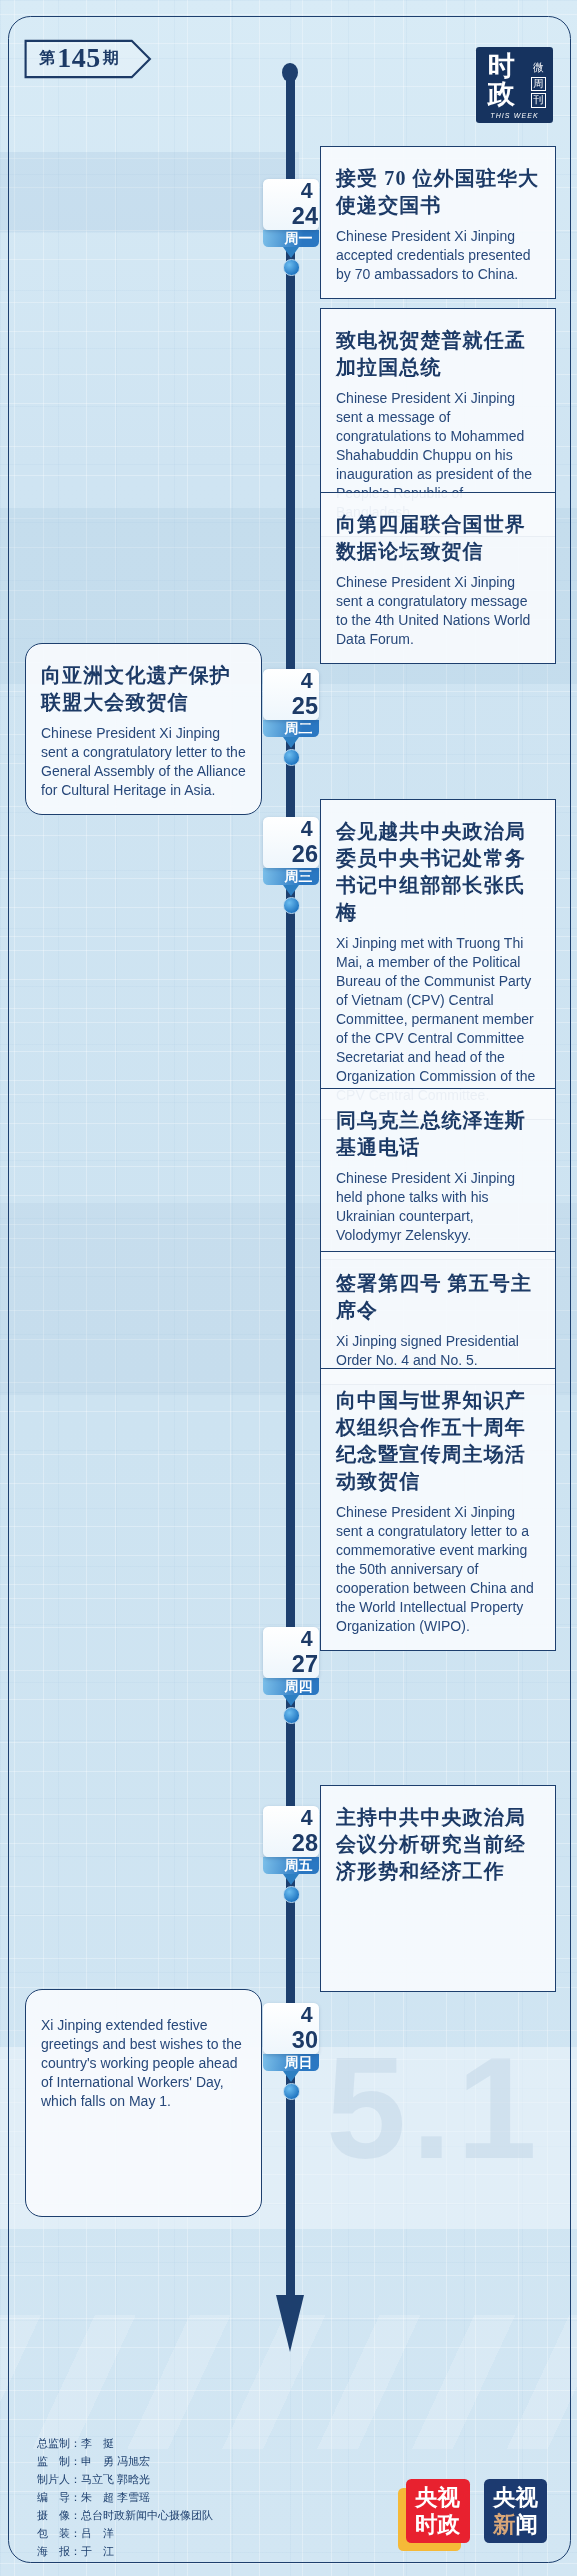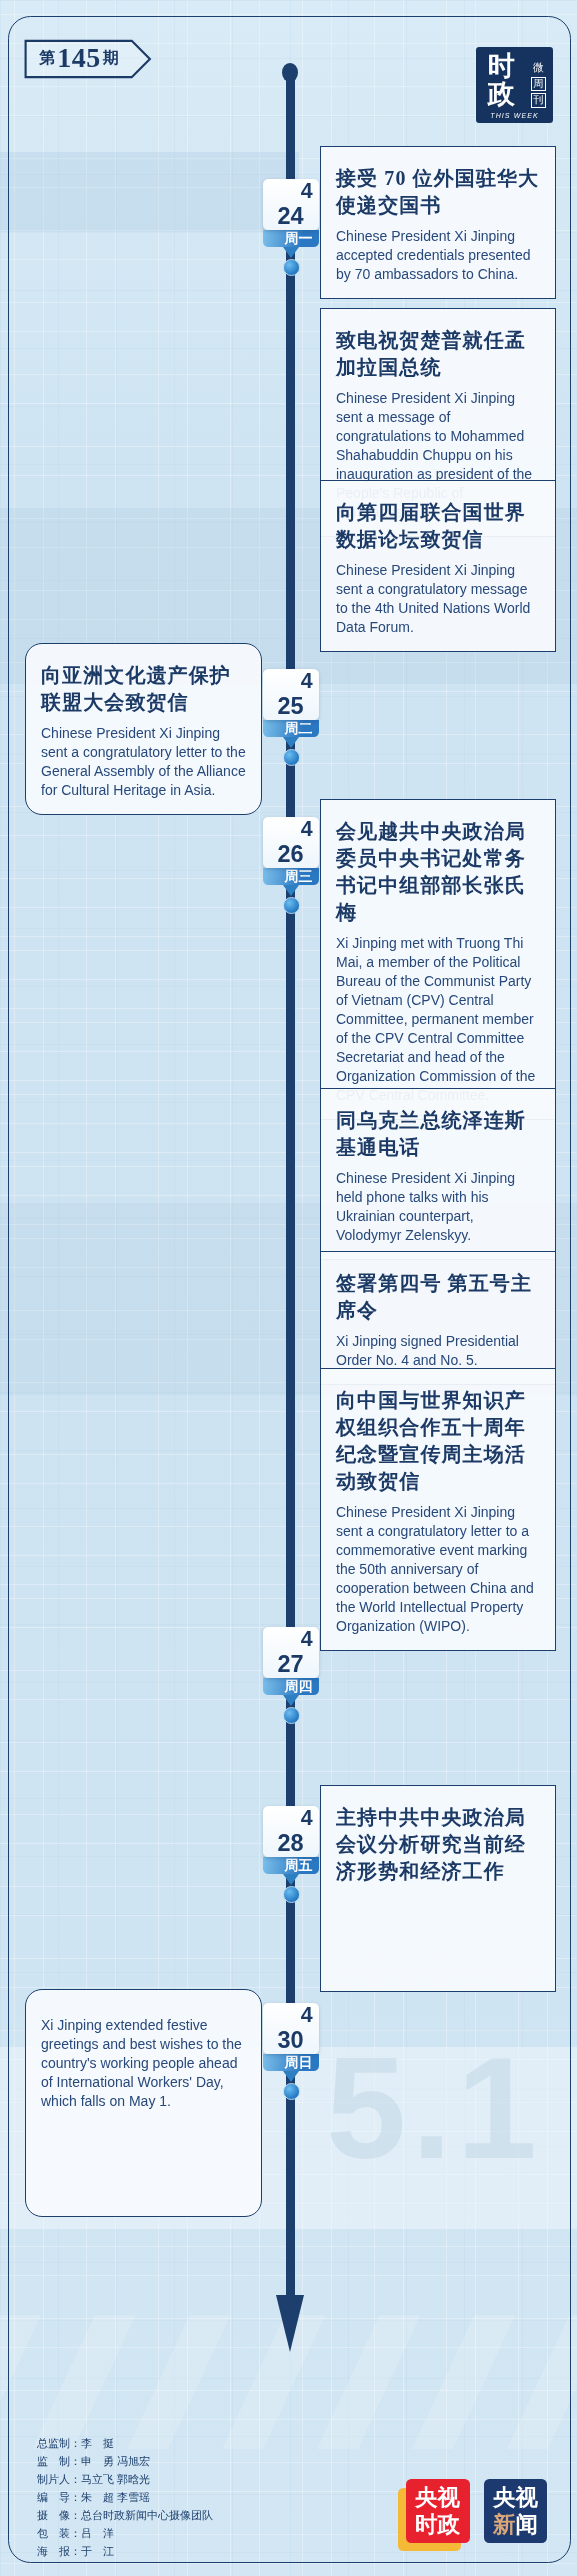--- a/index.html
+++ b/index.html
@@ -42,21 +42,21 @@
   .tl-arrow{position:absolute;left:276px;top:2295px;width:0;height:0;
             border-left:14px solid transparent;border-right:14px solid transparent;
             border-top:57px solid #1d3f6e;}
   
   .date-module{position:absolute;left:263px;width:56px;}
   .date-box{position:relative;width:56px;height:51px;background:linear-gradient(180deg,#ffffff,#eef6fc);
             border-radius:5.3px;box-shadow:0 1.1px 3.2px rgba(30,70,120,.25);
             display:flex;flex-direction:column;justify-content:center;padding:2.1px 0;box-sizing:border-box;}
   .date-box .m{font-size:21.4px;font-weight:800;color:#1c3a66;text-align:right;padding-right:6.4px;line-height:21.4px;}
   .date-box .rule{height:2.1px;background:#1c3a66;margin:1.1px 2.1px 1.1px 1.1px;}
-  .date-box .d{font-size:23.5px;font-weight:800;color:#1c3a66;text-align:center;padding-right:1px;line-height:23.5px;}
+  .date-box .d{font-size:23.5px;font-weight:800;color:#1c3a66;text-align:right;padding-right:1px;line-height:23.5px;}
   .weekday-tag{width:56px;height:17px;box-sizing:border-box;border-radius:0 0 5.3px 5.3px;
                background:linear-gradient(100deg,#7cc0ea,#2a77c2 70%);
                color:#fff;font-weight:700;font-size:14px;line-height:17px;text-align:right;padding-right:6.4px;}
   .pointer{width:0;height:0;margin:0 auto;border-left:8px solid transparent;
            border-right:8px solid transparent;border-top:11.8px solid #2d7fc2;}
   .dot{width:17px;height:17px;border-radius:50%;margin:1.1px auto 0;
        background:radial-gradient(circle at 35% 32%,#6cbdf0,#1f74c0 75%);
        border:1.1px solid #b9d8ef;box-sizing:border-box;}
   
   .card{position:absolute;box-sizing:border-box;background:rgba(246,250,253,.94);
@@ -187,21 +187,21 @@
   <div class="watermark">5.1</div>
 
   <div class="card right-card" style="top:146px;min-height:144px">
     <div class="title">接受 70 位外国驻华大使递交国书</div>
     <div class="body">Chinese President Xi Jinping accepted credentials presented by 70 ambassadors to China.</div>
   </div>
   <div class="card right-card" style="top:308px;min-height:181px">
     <div class="title">致电祝贺楚普就任孟加拉国总统</div>
     <div class="body">Chinese President Xi Jinping sent a message of congratulations to Mohammed Shahabuddin Chuppu on his inauguration as president of the People's Republic of Bangladesh.</div>
   </div>
-  <div class="card right-card" style="top:480px;min-height:148px">
+  <div class="card right-card" style="top:492px;min-height:148px">
     <div class="title">向第四届联合国世界数据论坛致贺信</div>
     <div class="body">Chinese President Xi Jinping sent a congratulatory message to the 4th United Nations World Data Forum.</div>
   </div>
   <div class="card left-card" style="top:643px;min-height:166px">
     <div class="title">向亚洲文化遗产保护联盟大会致贺信</div>
     <div class="body">Chinese President Xi Jinping sent a congratulatory letter to the General Assembly of the Alliance for Cultural Heritage in Asia.</div>
   </div>
   <div class="card right-card" style="top:799px;min-height:270px">
     <div class="title">会见越共中央政治局委员中央书记处常务书记中组部部长张氏梅</div>
     <div class="body">Xi Jinping met with Truong Thi Mai, a member of the Political Bureau of the Communist Party of Vietnam (CPV) Central Committee, permanent member of the CPV Central Committee Secretariat and head of the Organization Commission of the CPV Central Committee.</div>

